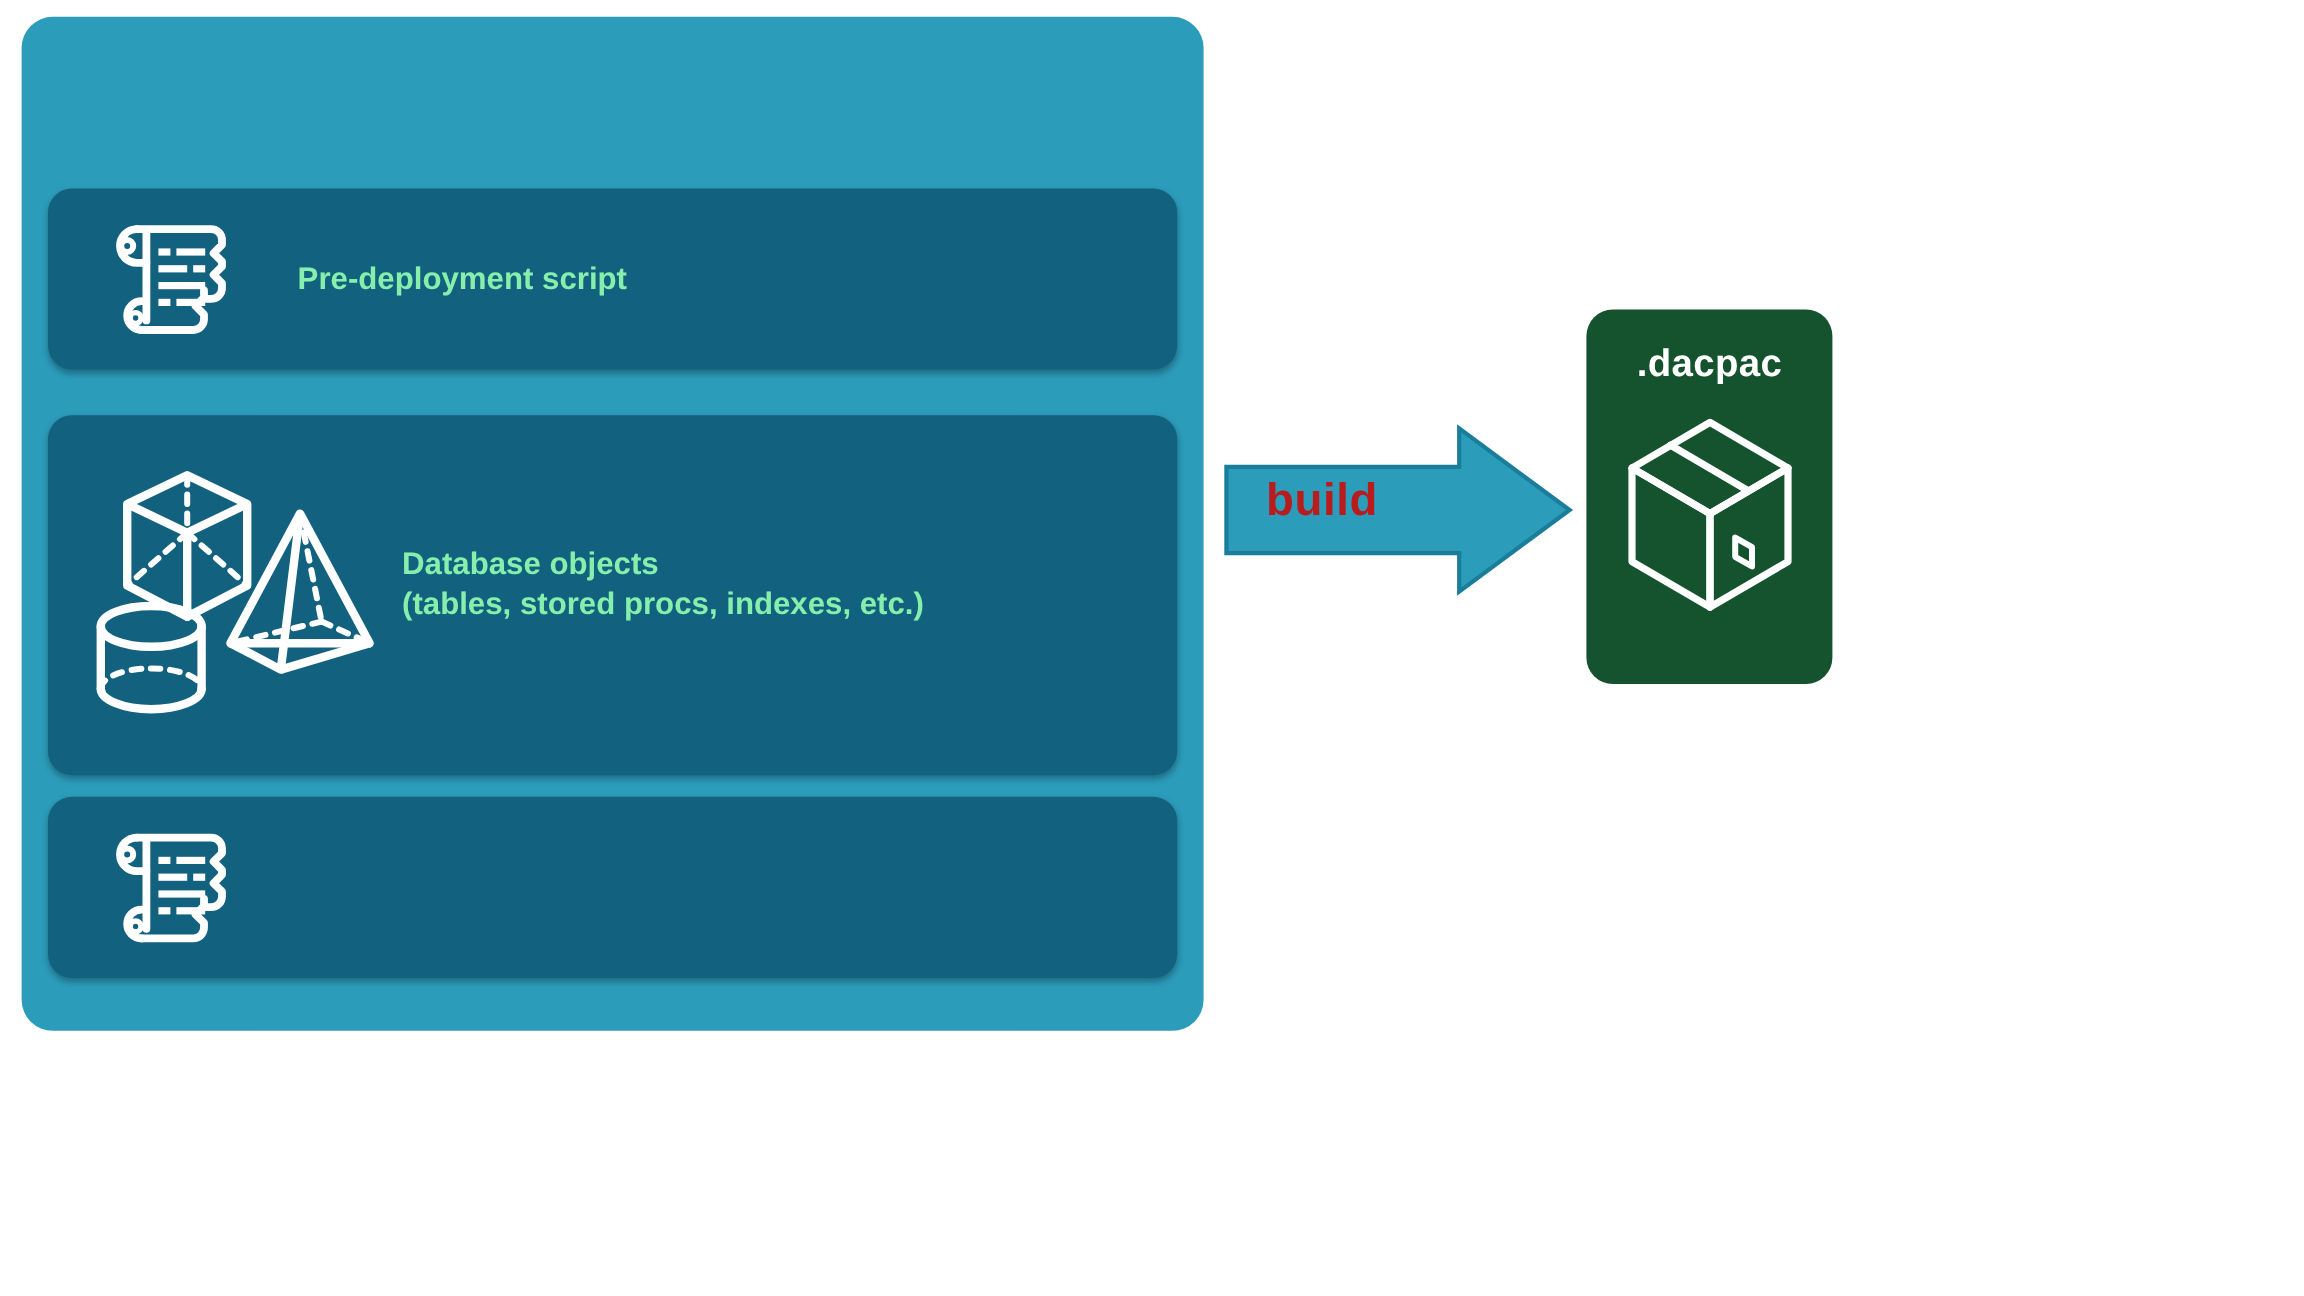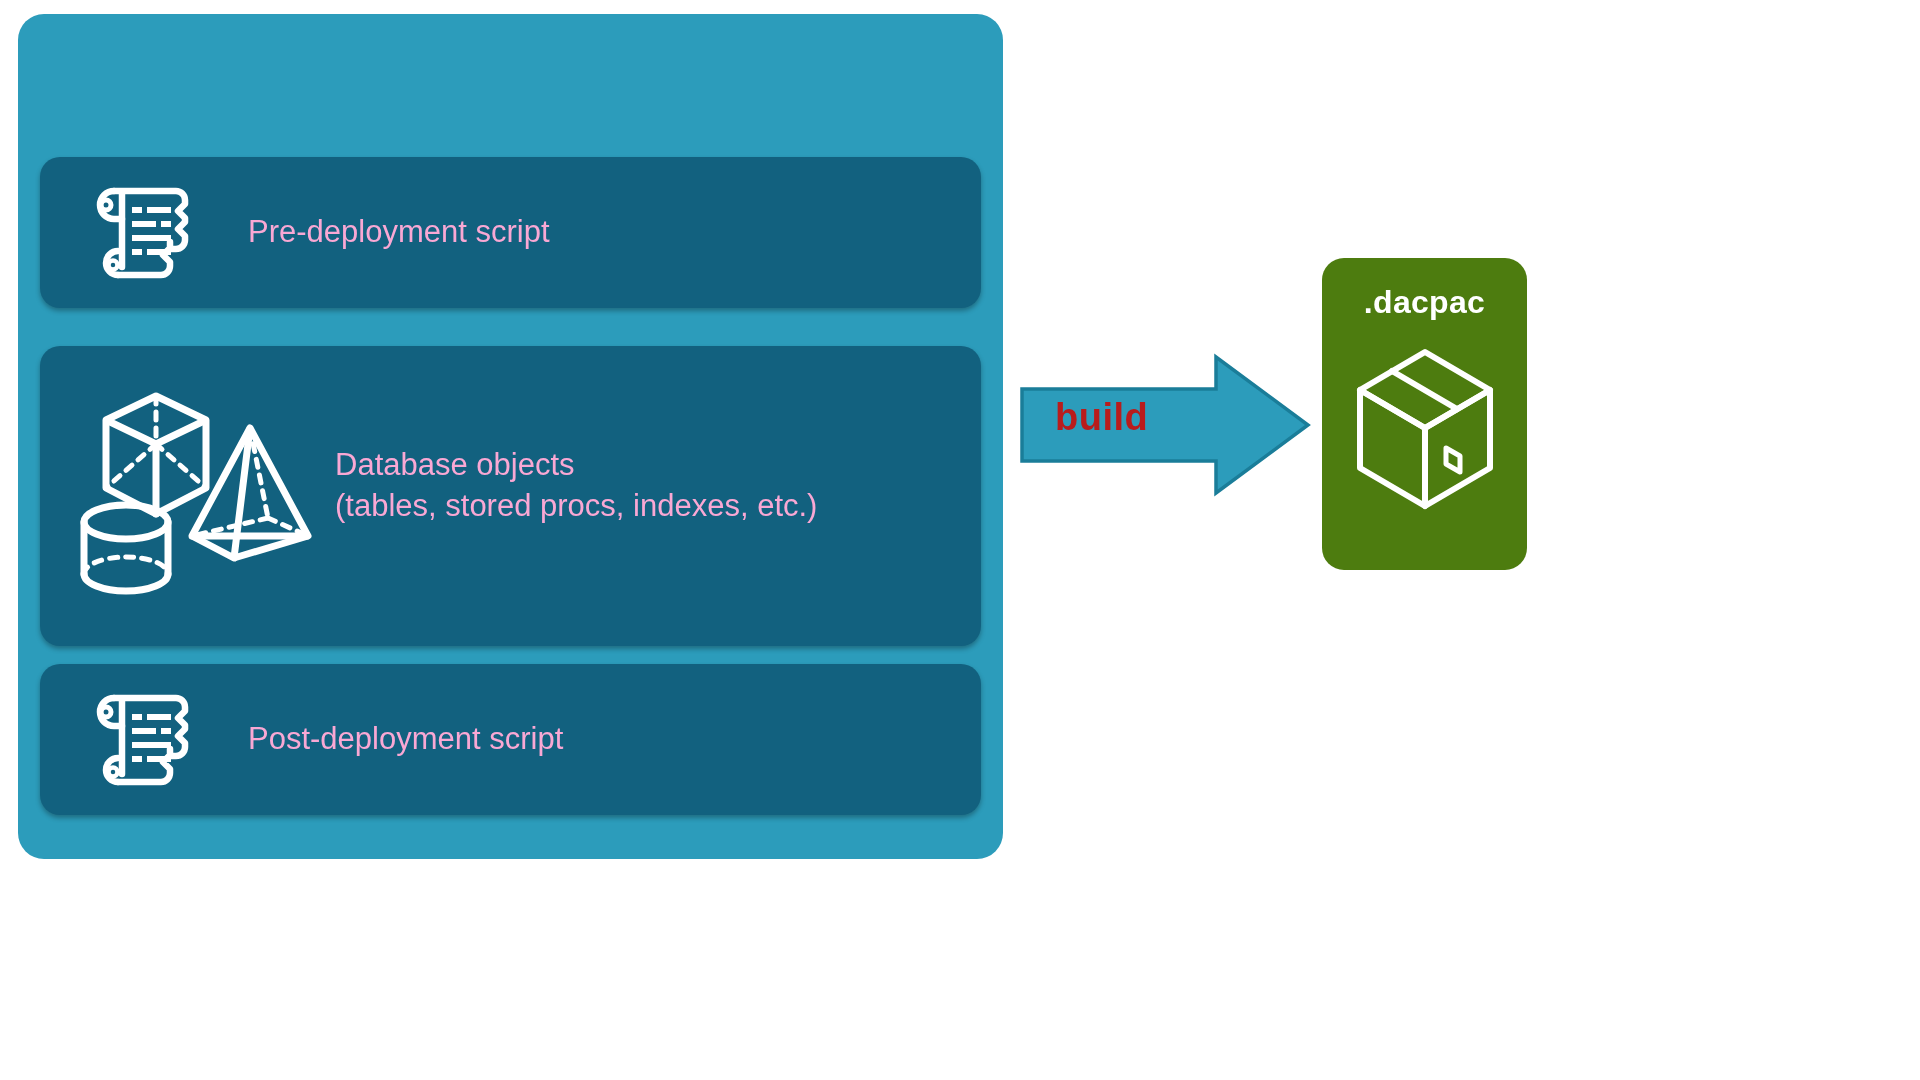--- a/index.html
+++ b/index.html
@@ -62,23 +62,23 @@
   .panel-pre   { top: 143px;  height: 151px; }
   .panel-obj   { top: 332px;  height: 300px; }
   .panel-post  { top: 650px;  height: 151px; }
 
   .panel-icon {
     position: absolute;
     display: block;
   }
   .panel-label {
     position: absolute;
-    color: #f9a8d4;
-    font-size: 31px;
-    font-weight: 400;
+    color: #86efac;
+    font-size: 26px;
+    font-weight: 700;
     line-height: 1.32;
     white-space: pre-line;
   }
 
   .scroll-icon-wrap { left: 44px; top: 22px; width: 110px; height: 108px; }
   .label-pre  { left: 208px; top: 0; height: 151px; display: flex; align-items: center; }
   .label-post { left: 208px; top: 0; height: 151px; display: flex; align-items: center; }
 
   .shapes-icon-wrap { left: 38px; top: 22px; width: 240px; height: 230px; }
   .label-obj { left: 295px; top: 0; height: 280px; display: flex; align-items: center; }
@@ -103,21 +103,21 @@
     letter-spacing: 0.5px;
   }
 
   
   .dacpac-card {
     position: absolute;
     left: 1322px;
     top: 258px;
     width: 205px;
     height: 312px;
-    background: #4d7c0f;
+    background: #14532d;
     border-radius: 22px;
     box-sizing: border-box;
   }
   .dacpac-title {
     position: absolute;
     left: 0;
     top: 26px;
     width: 100%;
     text-align: center;
     color: #ffffff;
@@ -227,21 +227,20 @@
           <circle cx="29" cy="86" r="4.5" stroke="#ffffff" stroke-width="4.5"></circle>
           <rect x="48" y="28" width="10" height="6" fill="#ffffff"></rect>
           <rect x="63" y="28" width="24" height="6" fill="#ffffff"></rect>
           <rect x="48" y="42" width="24" height="6" fill="#ffffff"></rect>
           <rect x="77" y="42" width="10" height="6" fill="#ffffff"></rect>
           <rect x="48" y="56" width="39" height="6" fill="#ffffff"></rect>
           <rect x="48" y="70" width="10" height="6" fill="#ffffff"></rect>
           <rect x="63" y="70" width="24" height="6" fill="#ffffff"></rect>
         </svg>
       </div>
-      <div class="panel-label label-post">Post-deployment script</div>
     </div>
 
   </div>
 
   <div class="build-arrow">
     <svg width="290" height="140" viewBox="0 0 290 140">
       <path d="M2 34 L196 34 L196 2 L288 70 L196 138 L196 106 L2 106 Z" fill="#2c9cbb" stroke="#1a7d99" stroke-width="3.5" stroke-linejoin="miter"></path>
     </svg>
   </div>
   <div class="build-arrow-text">build</div>

